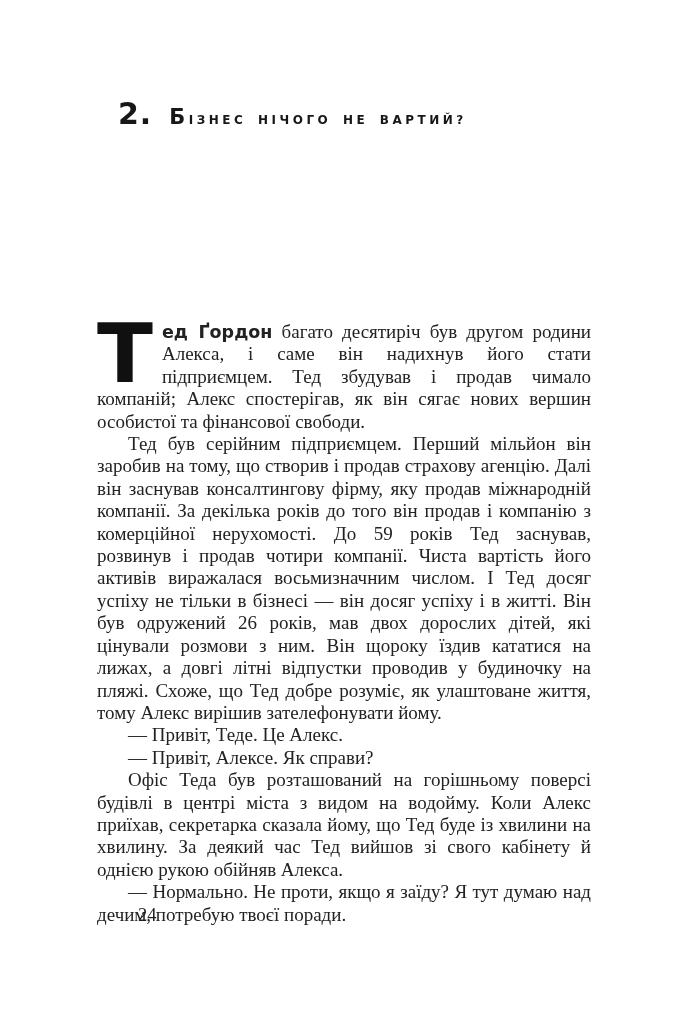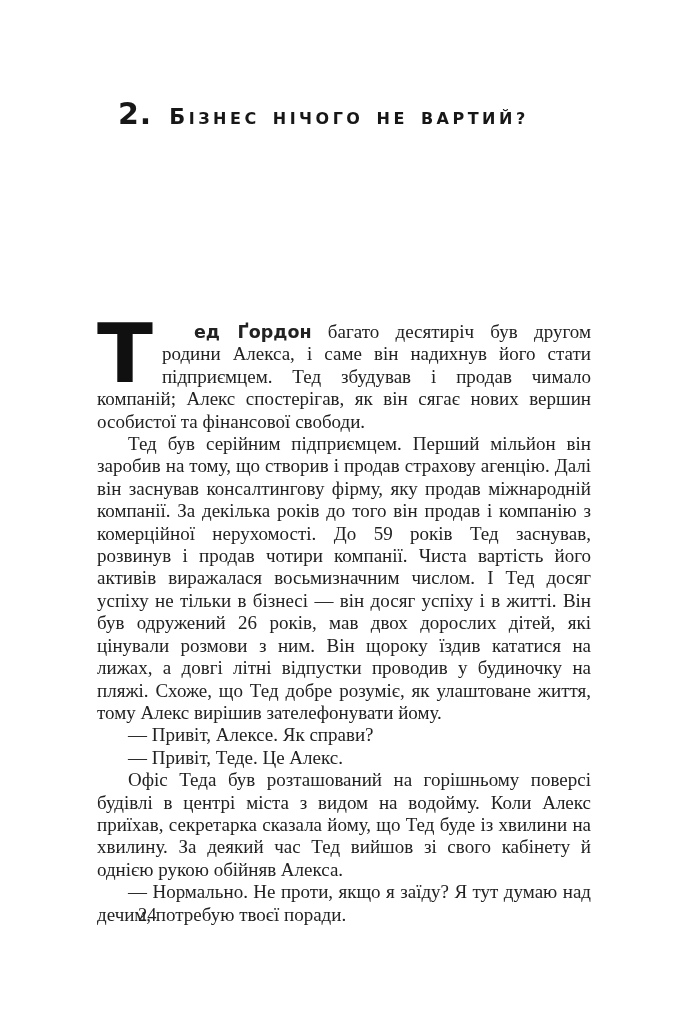--- a/index.html
+++ b/index.html
@@ -29,21 +29,21 @@
     font-weight: 700;
     color: #171717;
   }
   .chapter-number {
     font-size: 30px;
     letter-spacing: 1px;
   }
   .chapter-title {
     display: block;
     text-transform: uppercase;
-    font-size: 16px;
+    font-size: 12px;
     letter-spacing: 3.5px;
     word-spacing: 4px;
     white-space: nowrap;
   }
   .chapter-title::first-letter {
     font-size: 21px;
   }
 
   
   .body-text {
@@ -71,21 +71,20 @@
     font-size: 82px;
     line-height: 64px;
     height: 64px;
     margin: 1px 9px 0 0;
     color: #101010;
   }
   .lead-bold {
     font-family: "DejaVu Sans", sans-serif;
     font-weight: 700;
     font-size: 17.5px;
-    margin-left: 32px;
   }
 
   
   .folio {
     position: absolute;
     top: 905px;
     left: 138px;
     font-size: 18.5px;
     color: #1f1f1f;
   }
@@ -98,21 +97,21 @@
   <div class="chapter-heading">
     <span class="chapter-number">2.</span>
     <span class="chapter-title">Бізнес нічого не вартий?</span>
   </div>
 
   <div class="body-text">
     <p>
       <span class="dropcap">Т</span><span class="lead-bold">ед Ґордон</span><span> багато десятиріч був другом родини Алекса, і саме він надихнув його стати підприємцем. Тед збудував і продав чимало компаній; Алекс спостерігав, як він сягає нових вершин особистої та фінансової свободи.</span>
     </p>
     <p class="indent">Тед був серійним підприємцем. Перший мільйон він заробив на тому, що створив і продав страхову агенцію. Далі він заснував консалтингову фірму, яку продав міжнародній компанії. За декілька років до того він продав і компанію з комерційної нерухомості. До 59 років Тед заснував, розвинув і продав чотири компанії. Чиста вартість його активів виражалася восьмизначним числом. І Тед досяг успіху не тільки в бізнесі — він досяг успіху і в житті. Він був одружений 26 років, мав двох дорослих дітей, які цінували розмови з ним. Він щороку їздив кататися на лижах, а довгі літні відпустки проводив у будиночку на пляжі. Схоже, що Тед добре розуміє, як улаштоване життя, тому Алекс вирішив зателефонувати йому.</p>
+    <p class="indent">— Привіт, Теде. Це Алекс.</p>
     <p class="indent">— Привіт, Алексе. Як справи?</p>
-    <p class="indent">— Привіт, Теде. Це Алекс.</p>
     <p class="indent">Офіс Теда був розташований на горішньому поверсі будівлі в центрі міста з видом на водойму. Коли Алекс приїхав, секретарка сказала йому, що Тед буде із хвилини на хвилину. За деякий час Тед вийшов зі свого кабінету й однією рукою обійняв Алекса.</p>
     <p class="indent">— Нормально. Не проти, якщо я заїду? Я тут думаю над дечим, потребую твоєї поради.</p>
   </div>
 
   <div class="folio">24</div>
 
 </div>
 
 </body></html>

